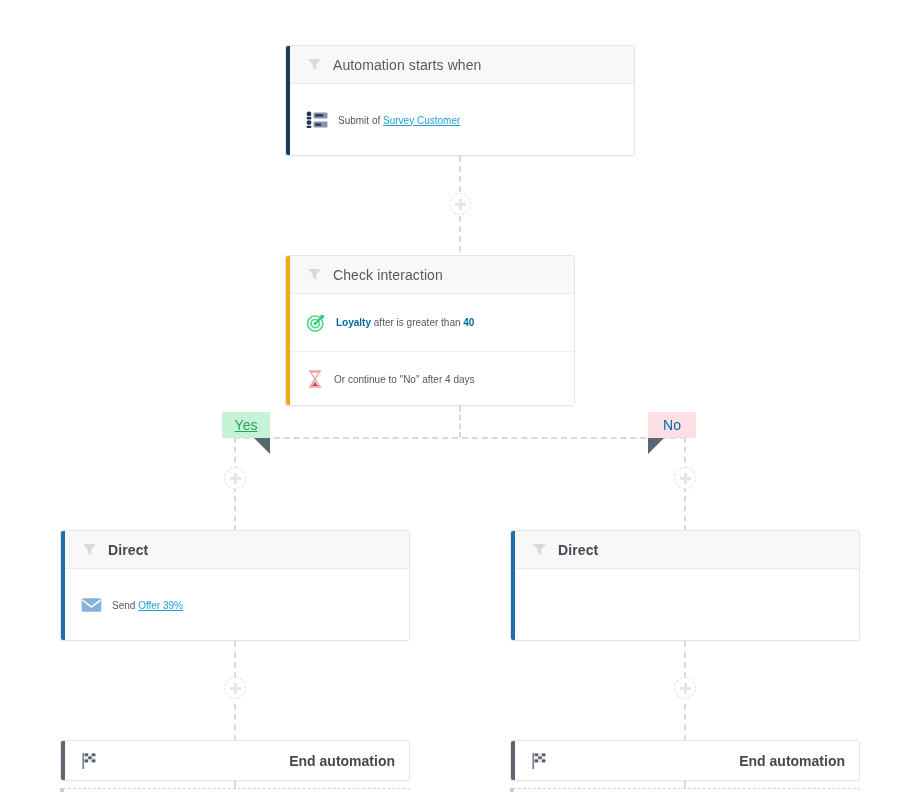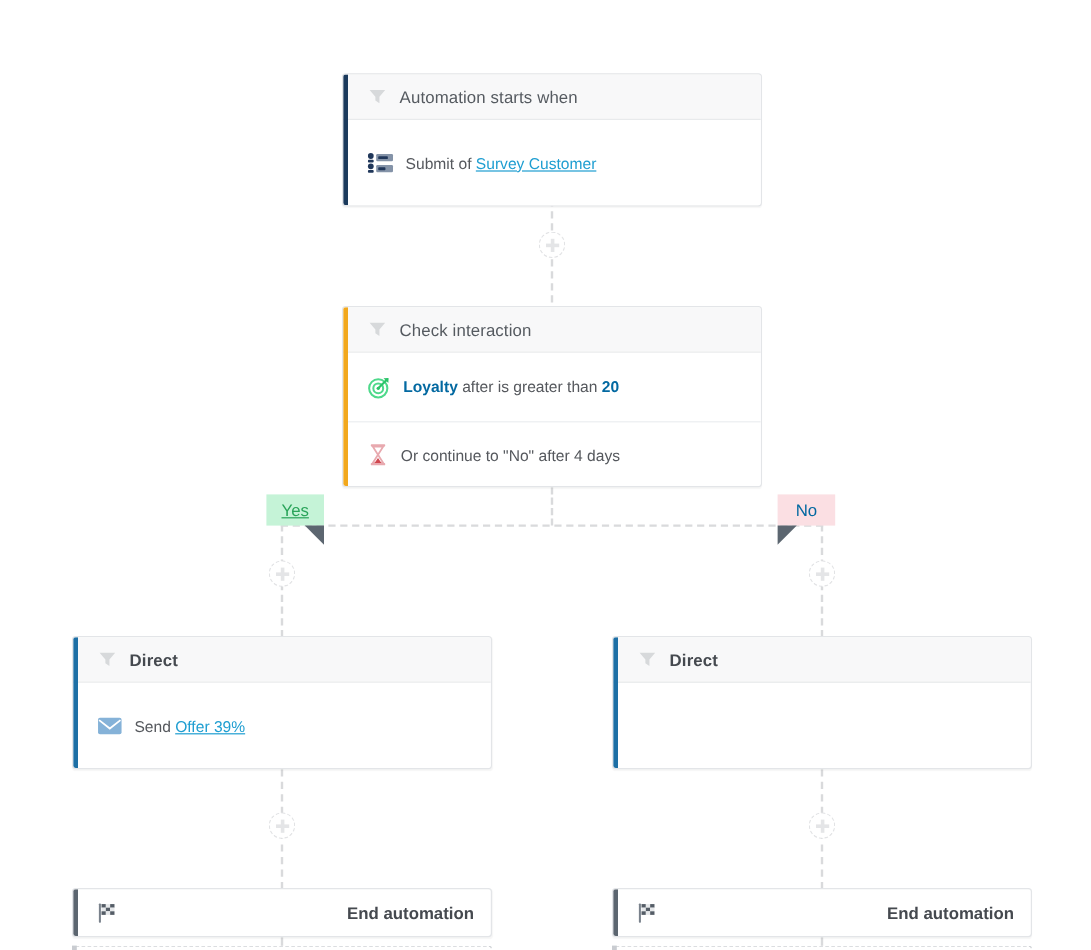--- a/index.html
+++ b/index.html
@@ -112,21 +112,21 @@
     align-items: center;
     gap: 10px;
     padding: 0 14px 0 20px;
     box-sizing: border-box;
     background: #ffffff;
   }
   .card-row + .card-row {
     border-top: 1px solid #eceef0;
   }
   .row-text {
-    font-size: 13px;
+    font-size: 10px;
     color: #55585d;
     white-space: nowrap;
   }
   .row-text b { font-weight: bold; color: #0369a1; }
   .row-link {
     color: #1f9ed1;
     text-decoration: underline;
     cursor: pointer;
   }
 
@@ -235,21 +235,21 @@
   <div class="plus-node" style="left:674px; top:467px;">
     <span class="plus-glyph"></span>
   </div>
   <div class="plus-node" style="left:224px; top:677px;">
     <span class="plus-glyph"></span>
   </div>
   <div class="plus-node" style="left:674px; top:677px;">
     <span class="plus-glyph"></span>
   </div>
 
-  <div class="card" style="left:285px; top:61px; width:350px; height:111px; --accent:#1b3a5c;">
+  <div class="card" style="left:285px; top:45px; width:350px; height:111px; --accent:#1b3a5c;">
     <div class="card-head">
       <span class="icon">
         <svg width="17" height="17" viewBox="0 0 17 17">
           <path d="M2 3h13l-4.8 5.6V14l-3.4-2.2V8.6z" fill="#d7d9db"></path>
         </svg>
       </span>
       <span class="head-title">Automation starts when</span>
     </div>
     <div class="card-row" style="height:72px;">
       <span class="icon">
@@ -261,40 +261,40 @@
           <rect x="7.5" y="1.4" width="14" height="6" rx="1" fill="#8493a8"></rect>
           <rect x="9.2" y="3.2" width="8" height="2.4" rx="0.6" fill="#20375a"></rect>
           <rect x="7.5" y="10.6" width="14" height="6" rx="1" fill="#8493a8"></rect>
           <rect x="9.2" y="12.4" width="6" height="2.4" rx="0.6" fill="#20375a"></rect>
         </svg>
       </span>
       <span class="row-text"><span>Submit of </span><span class="row-link">Survey Customer</span></span>
     </div>
   </div>
 
-  <div class="card" style="left:285px; top:255px; width:350px; height:151px; --accent:#f2a81d;">
+  <div class="card" style="left:285px; top:255px; width:290px; height:151px; --accent:#f2a81d;">
     <div class="card-head">
       <span class="icon">
         <svg width="17" height="17" viewBox="0 0 17 17">
           <path d="M2 3h13l-4.8 5.6V14l-3.4-2.2V8.6z" fill="#d7d9db"></path>
         </svg>
       </span>
       <span class="head-title">Check interaction</span>
     </div>
     <div class="card-row" style="height:57px;">
       <span class="icon">
         <svg width="20" height="20" viewBox="0 0 20 20">
           <circle cx="9.2" cy="10.6" r="7.6" fill="none" stroke="#4fd98b" stroke-width="1.7"></circle>
           <circle cx="9.2" cy="10.6" r="4.1" fill="none" stroke="#4fd98b" stroke-width="1.7"></circle>
           <circle cx="9.2" cy="10.6" r="1.4" fill="#2cc46a"></circle>
           <path d="M9.2 10.6L16.6 3.2" stroke="#2cc46a" stroke-width="1.8" stroke-linecap="round"></path>
           <path d="M13.6 2.2l4.2-0.2-0.2 4.2z" fill="#2cc46a"></path>
         </svg>
       </span>
-      <span class="row-text"><b>Loyalty</b><span> after is greater than </span><b>20</b></span>
+      <span class="row-text"><b>Loyalty</b><span> after is greater than </span><b>40</b></span>
     </div>
     <div class="card-row" style="height:55px;">
       <span class="icon">
         <svg width="18" height="20" viewBox="0 0 18 20">
           <rect x="3" y="1.2" width="12" height="1.9" rx="0.6" fill="#e8a9af"></rect>
           <rect x="3" y="16.9" width="12" height="1.9" rx="0.6" fill="#e8a9af"></rect>
           <path d="M4.6 3.1h8.8L9 10l4.4 6.9H4.6L9 10z" fill="none" stroke="#e8a9af" stroke-width="1.5"></path>
           <path d="M6.1 16.9h5.8L9 12.6z" fill="#d1474f"></path>
         </svg>
       </span>

